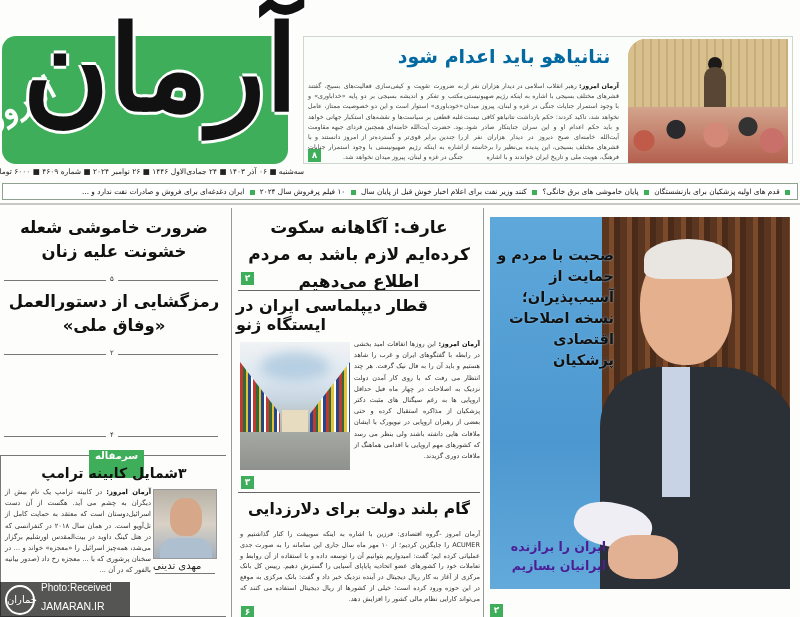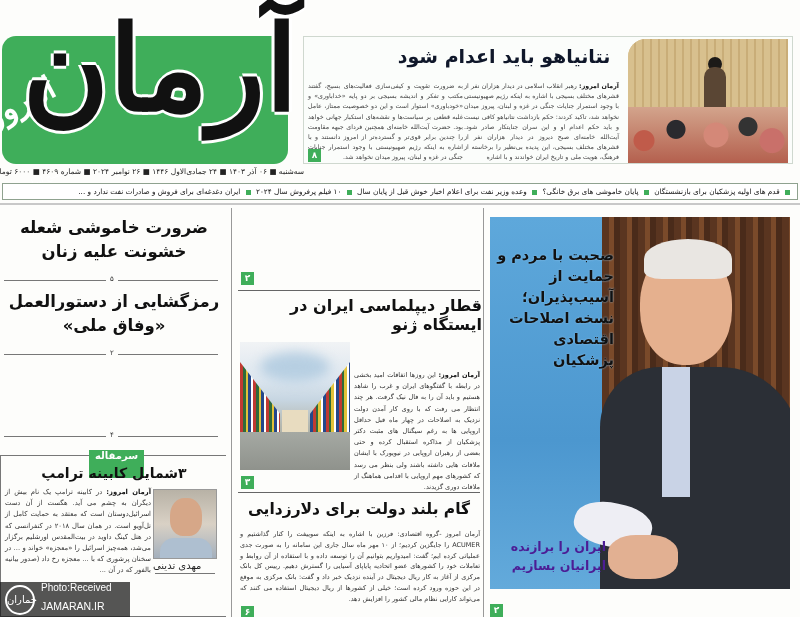--- a/index.html
+++ b/index.html
@@ -14,21 +14,21 @@
     text-shadow: 3px 0 0 #fff, -3px 0 0 #fff, 0 3px 0 #fff, 0 -3px 0 #fff; letter-spacing: -6px; }
   .logo-sub { position: absolute; left: 10px; top: 42px; width: 60px; height: 100px; color: #fff;
     font-family: "DejaVu Serif", serif; font-weight: bold; font-size: 32px; line-height: 34px; text-align: center;
     transform: rotate(-28deg); }
   .logo-tag { position: absolute; left: 22px; top: 138px; color: #fff; font-size: 9px; transform: rotate(-20deg); }
 
   .date-line { position: absolute; left: 4px; top: 167px; width: 300px; font-size: 7.5px; color: #222; text-align: right; white-space: nowrap; }
 
   
   .top-story { position: absolute; left: 303px; top: 36px; width: 490px; height: 128px; border: 1px solid #cfd8cf; background: #fbfdfb; }
-  .top-title { position: absolute; left: 70px; top: 8px; width: 260px; text-align: center; font-weight: bold; font-size: 19px; color: #0f172a; }
+  .top-title { position: absolute; left: 70px; top: 8px; width: 260px; text-align: center; font-weight: bold; font-size: 19px; color: #0369a1; }
   .top-col { position: absolute; top: 44px; width: 155px; font-size: 6.3px; line-height: 10.2px; color: #444; text-align: justify; }
   .top-col.c1 { left: 160px; }
   .top-col.c2 { left: 4px; }
   .top-col b { color: #111; }
   .page-badge { display: inline-block; background: #3fae5a; color: #fff; font-size: 9px; font-weight: bold; width: 13px; height: 13px; line-height: 13px; text-align: center; }
   .top-badge { position: absolute; left: 4px; top: 112px; }
   .top-photo { position: absolute; right: 4px; top: 2px; width: 160px; height: 124px; border-top-left-radius: 18px; overflow: hidden;
     background: linear-gradient(180deg, #d9c194 0%, #cfb27c 50%, #b89a6c 62%, #c07a66 80%, #a86050 100%); }
   .curtain { position: absolute; top: 0; height: 70px; width: 100%;
     background: repeating-linear-gradient(90deg, #d8c08e 0 6px, #c9ad78 6px 8px); }
@@ -70,31 +70,31 @@
   .wm-logo { position: absolute; left: 5px; top: 3px; width: 30px; height: 30px; border: 2px solid #fff; border-radius: 50%; color: #fff; font-size: 10px; line-height: 26px; text-align: center; }
   .wm-line1 { position: absolute; left: 41px; top: 0; color: #fff; font-family: "Liberation Sans", sans-serif; font-size: 10px; }
   .wm-line2 { position: absolute; left: 41px; top: 18px; color: #fff; font-family: "Liberation Sans", sans-serif; font-size: 10.5px; }
 
   
   .mid-col { position: absolute; left: 236px; top: 208px; width: 246px; height: 409px; }
   .mid-col .vline { position: absolute; right: -2px; top: 0; width: 1px; height: 409px; background: #999; }
   .mh1 { position: absolute; left: 0; top: 6px; width: 246px; text-align: center; font-weight: bold; font-size: 17px; line-height: 27px; color: #111; }
   .mid-badge1 { position: absolute; left: 5px; top: 64px; }
   .mid-sep { position: absolute; left: 2px; width: 242px; height: 1px; background: #666; }
-  .mh2 { position: absolute; left: 0; top: 88px; width: 246px; text-align: right; font-weight: bold; font-size: 16px; color: #111; }
+  .mh2 { position: absolute; left: 0; top: 88px; width: 246px; text-align: left; font-weight: bold; font-size: 16px; color: #111; }
   .geneva { position: absolute; left: 4px; top: 134px; width: 110px; height: 128px; overflow: hidden;
     background: linear-gradient(180deg, #f1f3f5 0%, #dce6ef 30%, #c7d6e2 45%, #b4b7ae 66%, #9aa09a 100%); }
   .geneva .sky { position: absolute; left: 20px; top: 10px; width: 70px; height: 30px; background: #b7cfe2; border-radius: 50%; filter: blur(6px); }
   .geneva .bldg { position: absolute; left: 42px; top: 68px; width: 26px; height: 22px; background: #e8dcc0; }
   .geneva .road { position: absolute; left: 0; top: 90px; width: 110px; height: 38px; background: linear-gradient(180deg,#a5a9a3,#8f928c); }
   .flags-l { position: absolute; left: 0; top: 20px; width: 40px; height: 74px;
     background: repeating-linear-gradient(90deg, #c03a32 0 3px, #2f6b3a 3px 6px, #e2c23a 6px 8px, #24478a 8px 11px, #fff 11px 13px); clip-path: polygon(0 0, 100% 70%, 100% 100%, 0 100%); }
   .flags-r { position: absolute; right: 0; top: 20px; width: 40px; height: 74px;
     background: repeating-linear-gradient(90deg, #24478a 0 3px, #c03a32 3px 6px, #2f6b3a 6px 8px, #e2c23a 8px 11px, #fff 11px 13px); clip-path: polygon(0 70%, 100% 0, 100% 100%, 0 100%); }
-  .mid-text1 { position: absolute; left: 118px; top: 131px; width: 126px; font-size: 6.5px; line-height: 11.2px; color: #333; text-align: justify; margin-top: 31px; }
+  .mid-text1 { position: absolute; left: 118px; top: 131px; width: 126px; font-size: 6.5px; line-height: 11.2px; color: #333; text-align: justify; }
   .mid-text1 b { color: #111; }
   .mid-badge2 { position: absolute; left: 5px; top: 268px; }
   .mh3 { position: absolute; left: 0; top: 292px; width: 246px; text-align: center; font-weight: bold; font-size: 15.5px; color: #111; }
   .mid-text2 { position: absolute; left: 4px; top: 321px; width: 240px; font-size: 6.5px; line-height: 10.8px; color: #333; text-align: justify; }
   .mid-badge3 { position: absolute; left: 5px; top: 398px; }
 
   
   .lead { position: absolute; left: 490px; top: 217px; width: 300px; height: 372px; overflow: hidden; background: #5aa3d8; padding-left: 45px; }
   .lead .blue { position: absolute; left: 0; top: 0; width: 112px; height: 372px; background: linear-gradient(180deg, #5ea8db, #4c97cf 60%, #63aadb); }
   .lead .wood { position: absolute; left: 112px; top: 0; width: 188px; height: 372px;
@@ -138,21 +138,21 @@
   </div>
 </div>
 
 <div class="ticker">
   
   <span class="sq"></span>
   <span>قدم های اولیه پزشکیان برای بازنشستگان</span>
   <span class="sq"></span>
   <span>پایان خاموشی های برق خانگی؟</span>
   <span class="sq"></span>
-  <span>وعده وزیر نفت برای اعلام اخبار خوش قبل از پایان سال</span>
+  <span>کنند وزیر نفت برای اعلام اخبار خوش قبل از پایان سال</span>
   <span class="sq"></span>
   <span>۱۰ فیلم پرفروش سال ۲۰۲۴</span>
   <span class="sq"></span>
   <span>ایران دغدغه‌ای برای فروش و صادرات نفت ندارد و ...</span>
 </div>
 <div class="rule-under-ticker"></div>
 
 <div class="left-col">
   <div class="vline"></div>
 
@@ -188,20 +188,21 @@
 
 <div class="watermark">
   <div class="wm-logo">جماران</div>
   <div class="wm-line1">Photo:Received</div>
   <div class="wm-line2">JAMARAN.IR</div>
 </div>
 
 <div class="mid-col">
   <div class="vline"></div>
 
+  <div class="mh1">عارف: آگاهانه سکوت کرده‌ایم لازم باشد به مردم اطلاع می‌دهیم</div>
   <span class="page-badge mid-badge1">۲</span>
   <div class="mid-sep" style="top:82px;"></div>
 
   <div class="mh2">قطار دیپلماسی ایران در ایستگاه ژنو</div>
   <div class="geneva">
     <div class="sky"></div>
     <div class="flags-l"></div>
     <div class="flags-r"></div>
     <div class="bldg"></div>
     <div class="road"></div>

